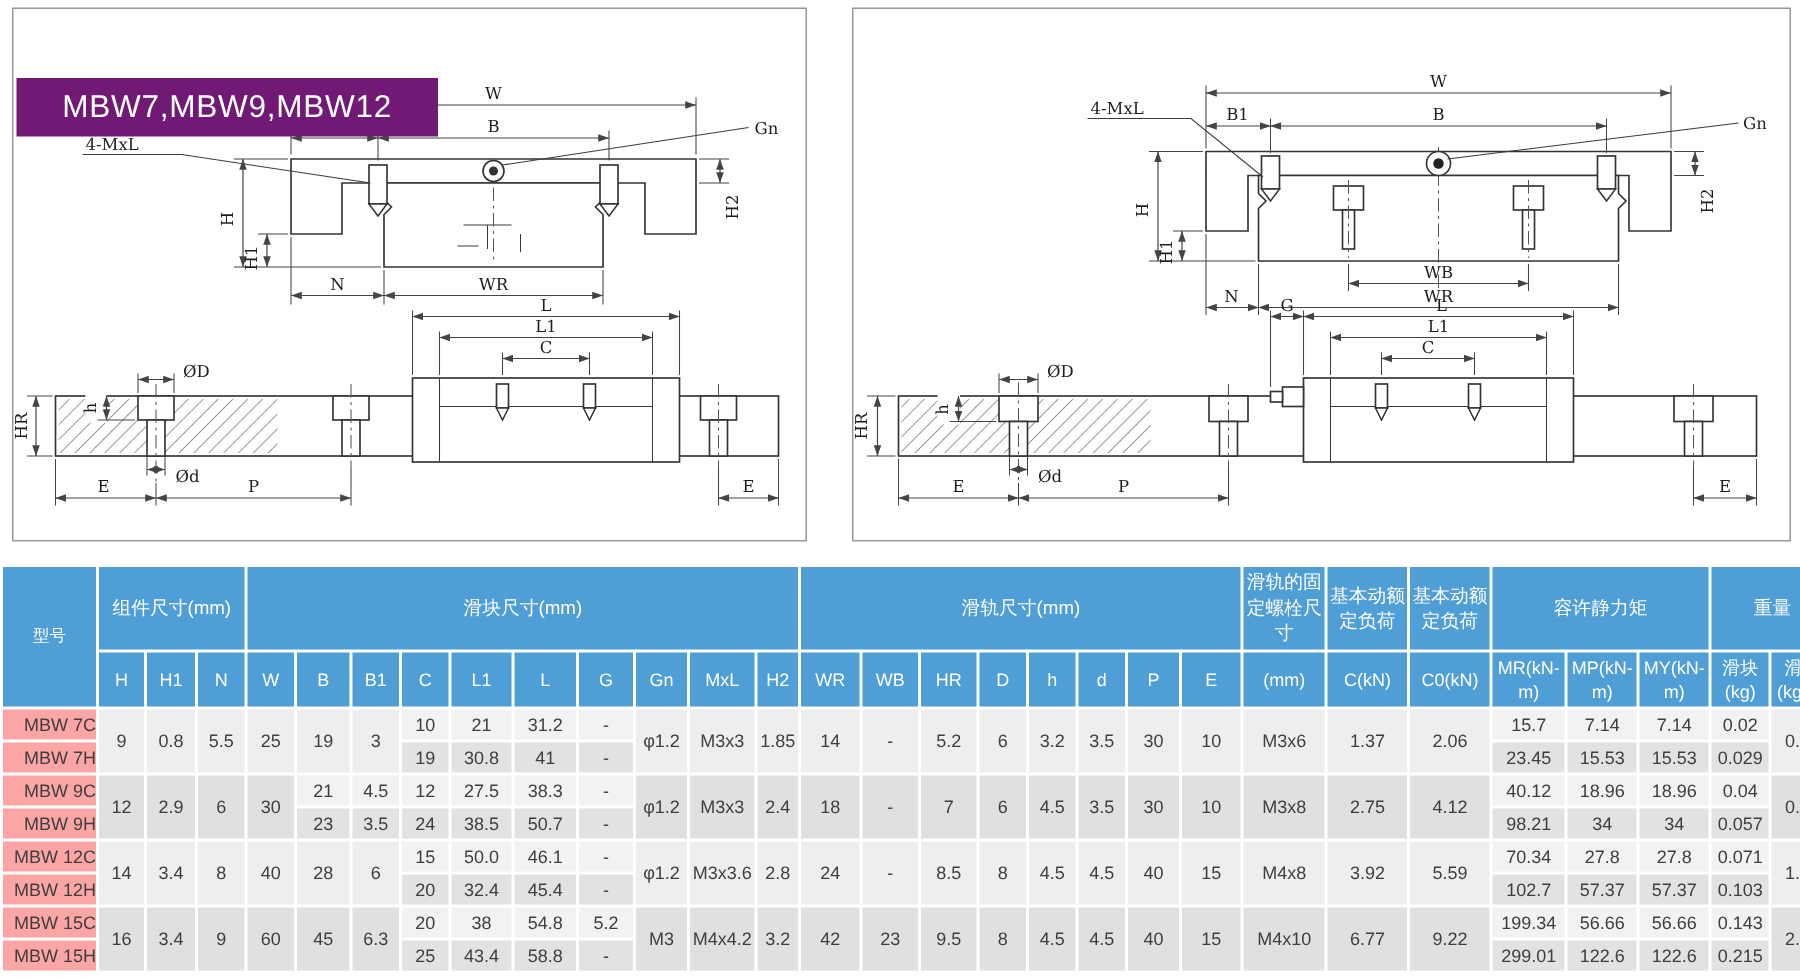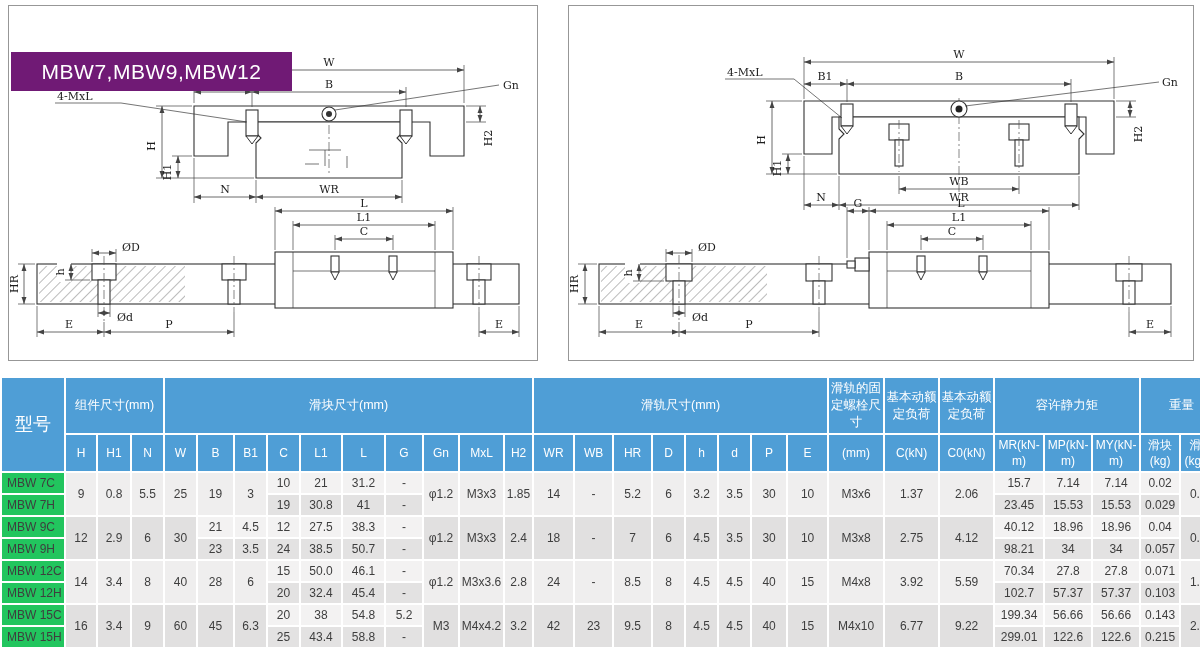--- a/index.html
+++ b/index.html
@@ -20,24 +20,24 @@
   .tipf{fill:#fff;stroke:#333;stroke-width:1;}
   text.dlbl{font-family:"DejaVu Serif",serif;font-size:11px;fill:#1d1d1d;text-anchor:middle;}
   text.dlbl.st{text-anchor:start;}
   
   table.spec{position:absolute;left:0;top:376px;width:1200px;table-layout:fixed;
     border-collapse:separate;border-spacing:2px;background:#fff;}
   .spec th{background:#4f9ed6;color:#fff;font-weight:normal;font-size:12.5px;line-height:1.35;
     padding:0;text-align:center;vertical-align:middle;overflow:hidden;}
   .spec tr.h1 th{height:55px;}
   .spec tr.h2 th{height:36px;font-size:12px;}
-  .spec th.thm{font-size:18px;}
+  .spec th.thm{font-size:11px;}
   .spec td{height:20px;font-size:12px;color:#3e3e3e;text-align:center;vertical-align:middle;
     padding:0;overflow:hidden;white-space:nowrap;}
-  td.m{background:#22c55e;text-align:left;padding-left:5px;}
+  td.m{background:#fca5a5;text-align:right;padding-left:5px;}
   td.a{background:#f3f2f2;}
   td.b{background:#e3e2e2;}
   td.ga{background:#efeeee;}
   td.gb{background:#e1e0e0;}
 </style>
 </head>
 <body>
 
 <section class="panel panel-left">
   <div class="panel-title">MBW7,MBW9,MBW12</div>

